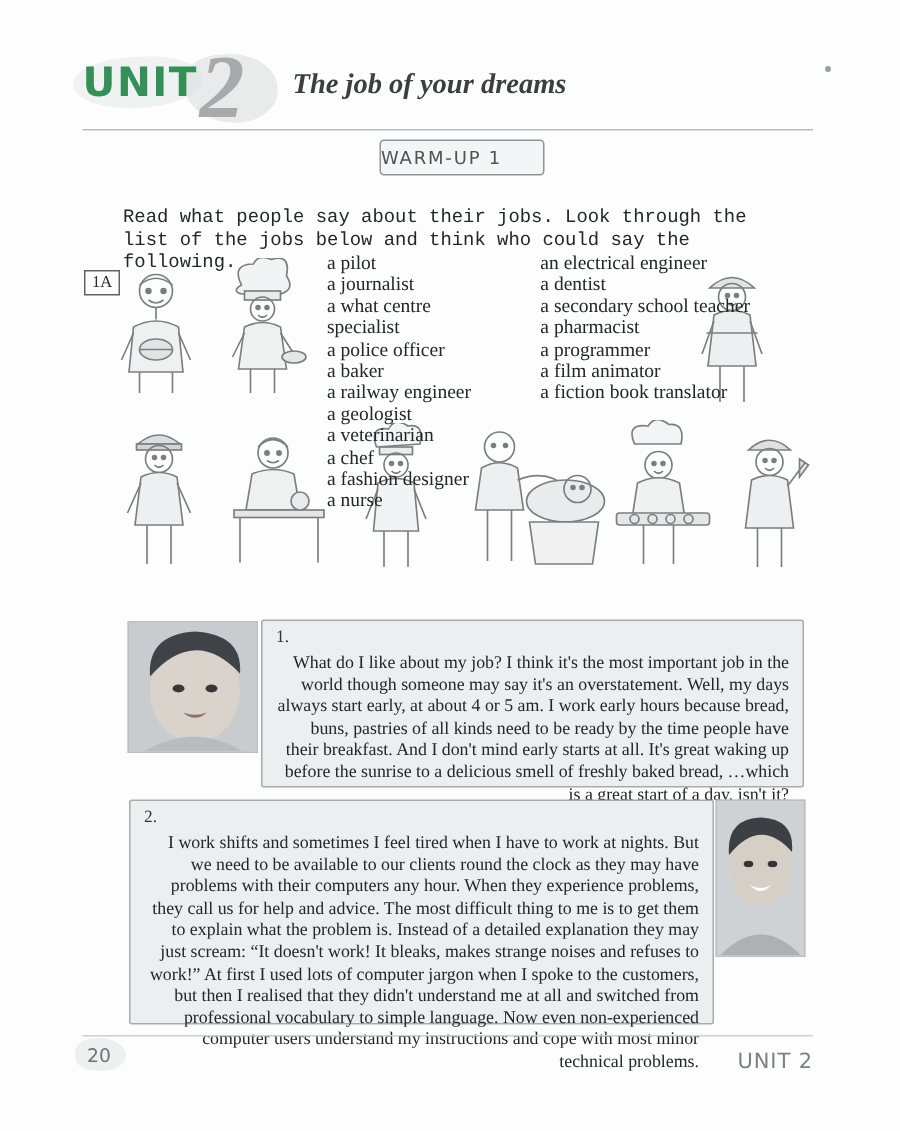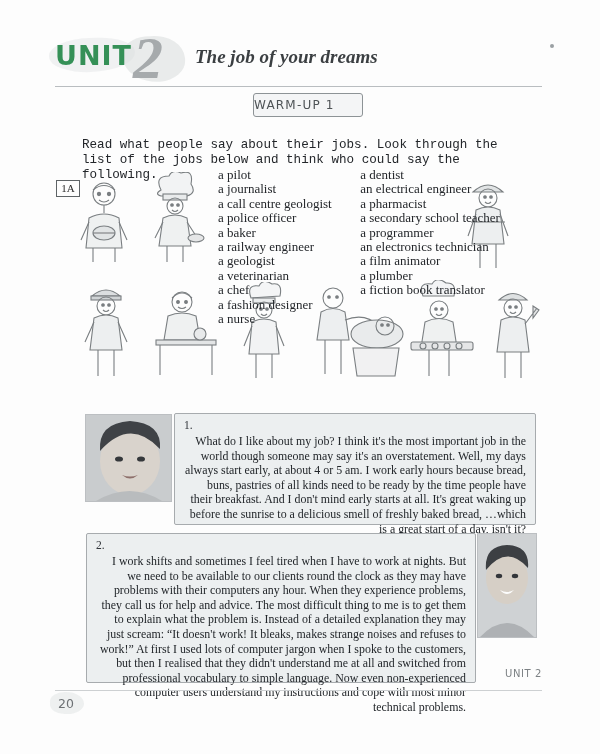--- a/index.html
+++ b/index.html
@@ -239,23 +239,23 @@
     top: 692px;
     width: 34px;
     height: 22px;
     background: #e2e5e6;
     opacity: .55;
     border-radius: 45% 55% 50% 45%;
   }
   .footer-label {
     position: absolute;
     right: 58px;
-    top: 668px;
+    top: 700px;
     font-family: "DejaVu Sans", sans-serif;
-    font-size: 10px;
+    font-size: 14px;
     letter-spacing: .6px;
     color: #7c8184;
   }
   .footer-rule {
     position: absolute;
     left: 55px;
     top: 690px;
     width: 487px;
     height: 1px;
     background: #cdd0d2;
@@ -414,39 +414,37 @@
         <path d="M38 40 l12 -16 M46 22 l6 4 -6 8 z" fill="#e2e4e5"></path>
         <path d="M18 68 v26 M34 68 v26"></path>
       </svg>
     </div>
   </div>
 
   <div class="jobs">
     <ul class="col1">
       <li>a pilot</li>
       <li>a journalist</li>
-      <li>a call centre geologist</li>
+      <li>a what centre specialist</li>
       <li>a police officer</li>
       <li>a baker</li>
       <li>a railway engineer</li>
       <li>a geologist</li>
       <li>a veterinarian</li>
       <li>a chef</li>
       <li>a fashion designer</li>
       <li>a nurse</li>
     </ul>
     <ul class="col2">
+      <li>an electrical engineer</li>
       <li>a dentist</li>
-      <li>an electrical engineer</li>
+      <li>a secondary school teacher</li>
       <li>a pharmacist</li>
-      <li>a secondary school teacher</li>
       <li>a programmer</li>
-      <li>an electronics technician</li>
       <li>a film animator</li>
-      <li>a plumber</li>
       <li>a fiction book translator</li>
     </ul>
   </div>
 
   <div class="photo" id="block1-photo">
     <svg class="face" viewBox="0 0 85 86" preserveAspectRatio="none">
       <rect width="85" height="86" fill="#c9ccce"></rect>
       <ellipse cx="44" cy="46" rx="30" ry="34" fill="#d9d3cc"></ellipse>
       <path d="M14 36 q30 -34 60 -2 q2 -26 -30 -28 q-32 2 -30 30 z" fill="#3f4246"></path>
       <ellipse cx="33" cy="44" rx="4" ry="2.6" fill="#35383b"></ellipse>

